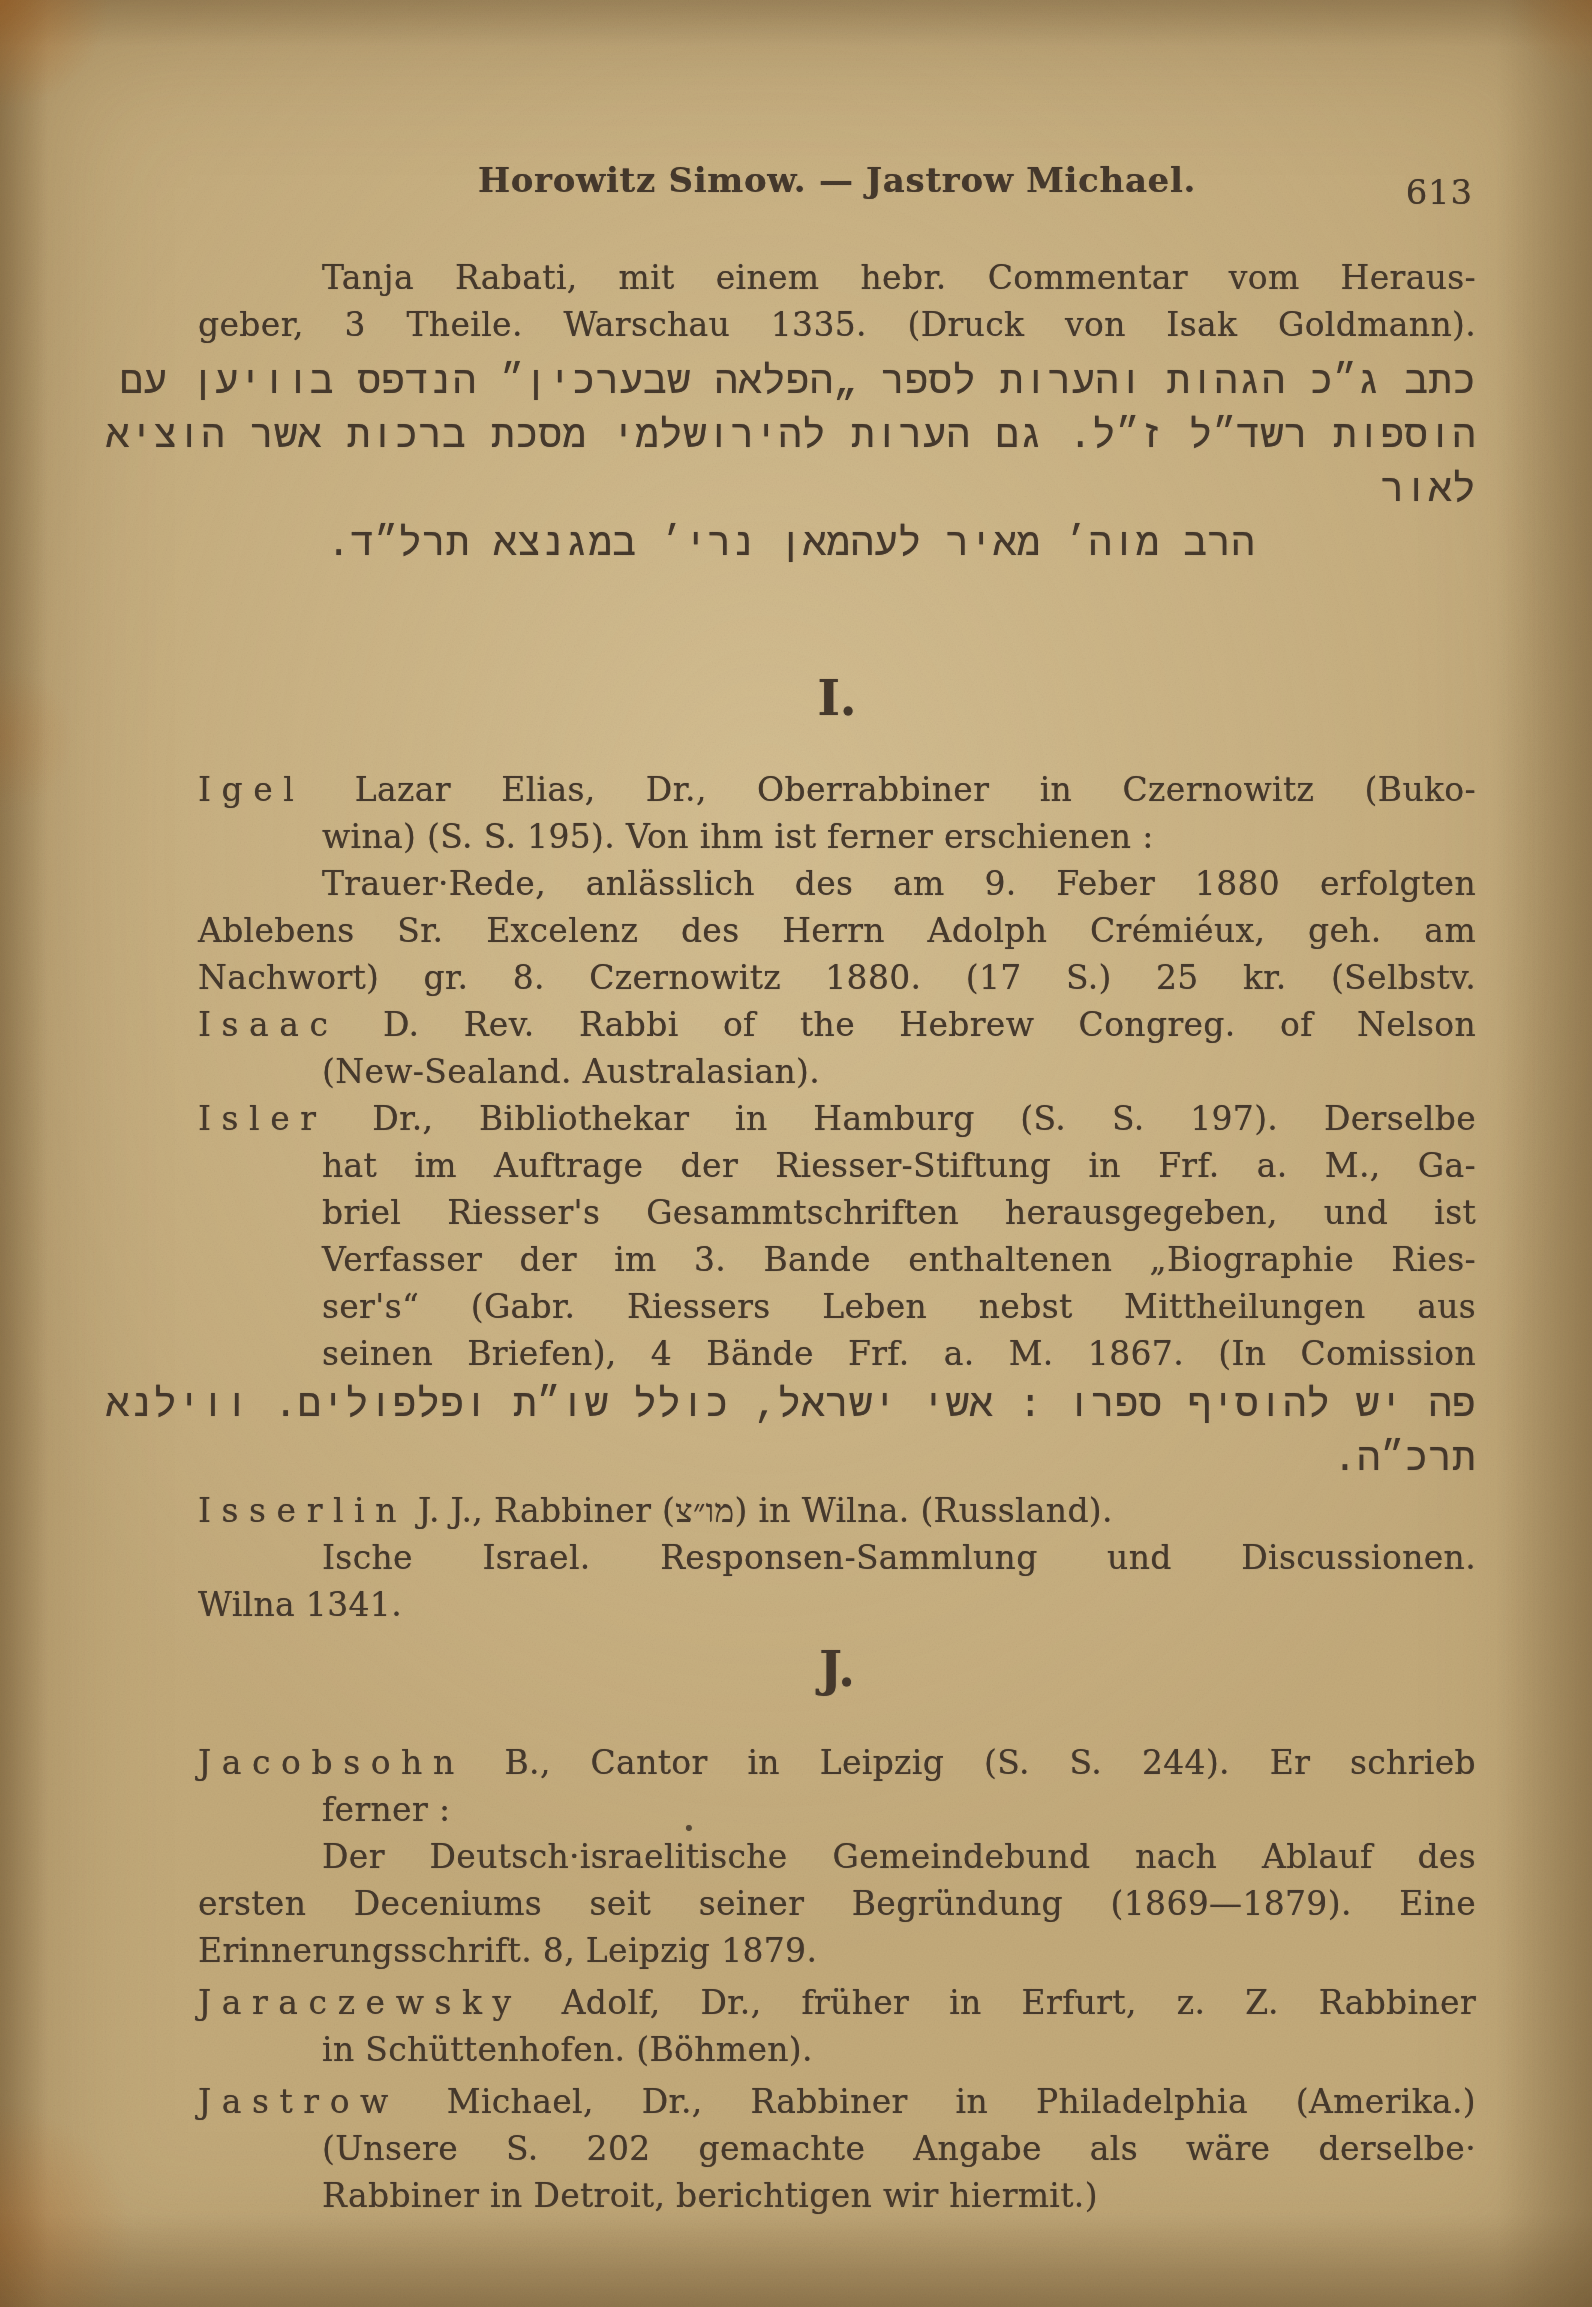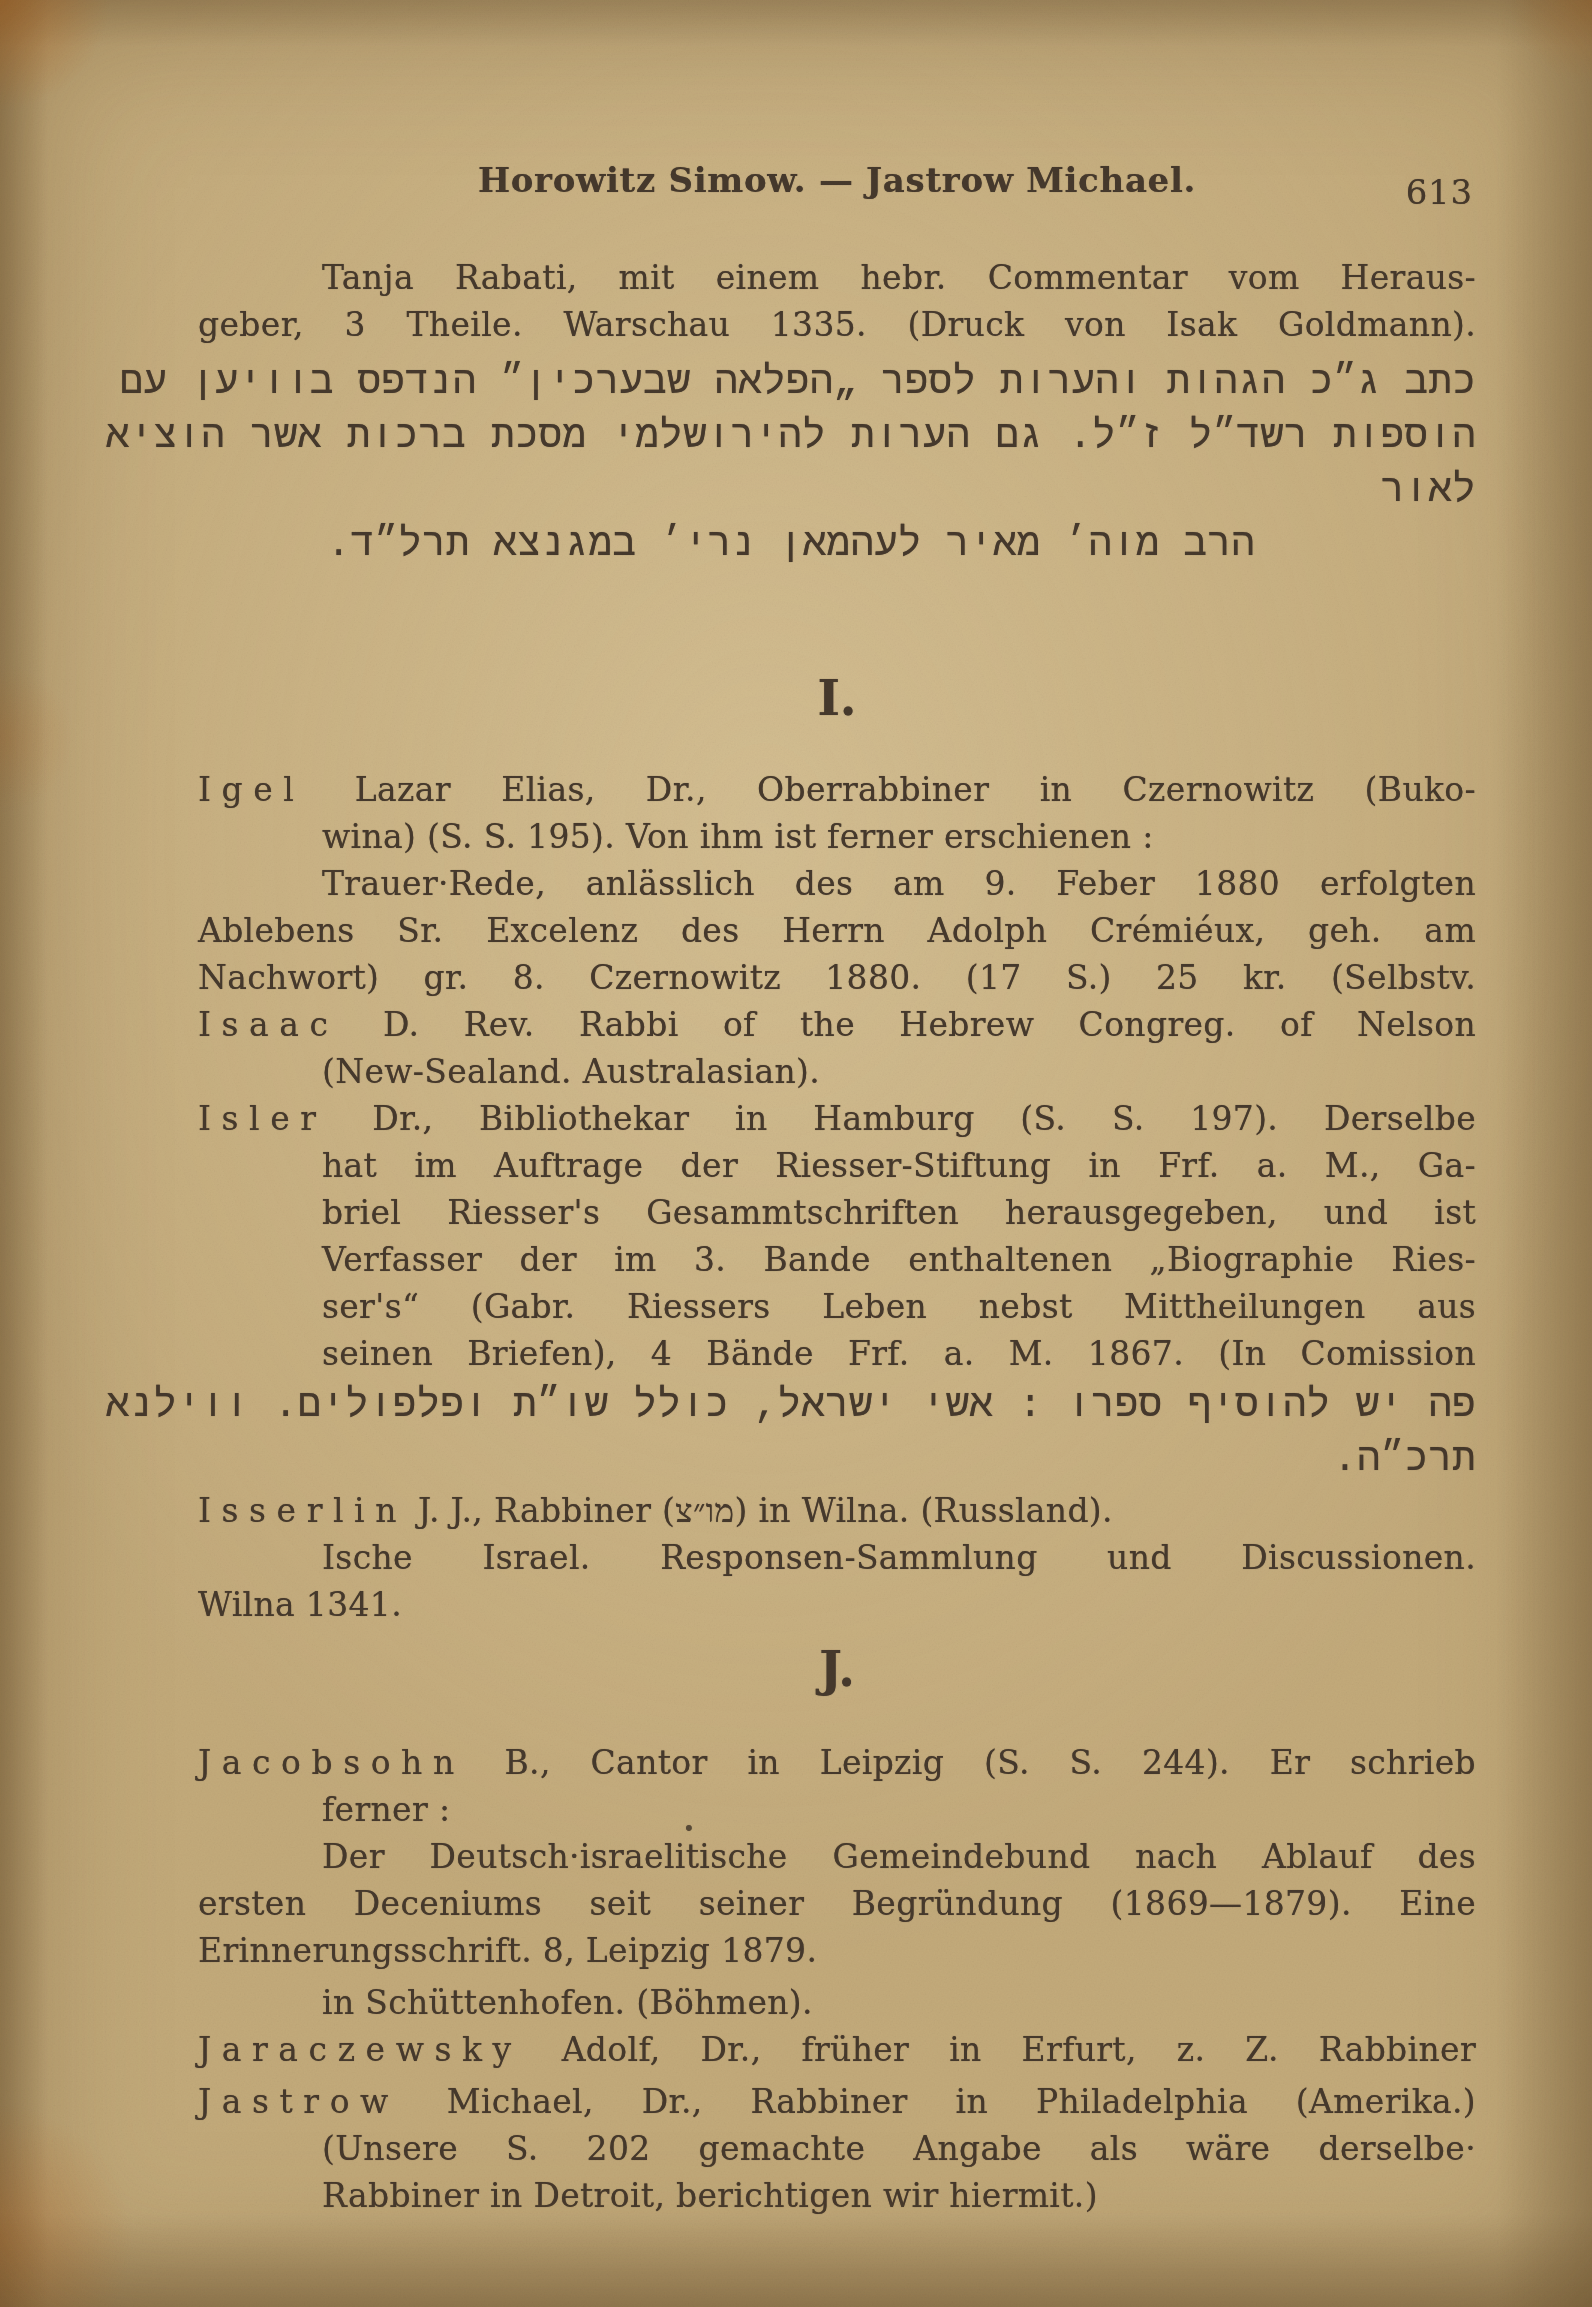--- a/index.html
+++ b/index.html
@@ -99,24 +99,24 @@
     <div class="ln ind">
       <span>ferner :</span>
       <span class="inkdot">•</span>
     </div>
     <div class="ln fill ind">Der Deutsch·israelitische Gemeindebund nach Ablauf des</div>
     <div class="ln fill">ersten Deceniums seit seiner Begründung (1869—1879). Eine</div>
     <div class="ln">Erinnerungsschrift. 8, Leipzig 1879.</div>
   </div>
 
   <div style="margin-top:5px">
-    <div class="ln ind">in Schüttenhofen. (Böhmen).</div>
     <div class="ln fill">
       <span class="gsp">Jaraczewsky</span><span> Adolf, Dr., früher in Erfurt, z. Z. Rabbiner</span>
     </div>
+    <div class="ln ind">in Schüttenhofen. (Böhmen).</div>
   </div>
 
   <div style="margin-top:5px">
     <div class="ln fill">
       <span class="gsp">Jastrow</span><span> Michael, Dr., Rabbiner in Philadelphia (Amerika.)</span>
     </div>
     <div class="ln fill ind">(Unsere S. 202 gemachte Angabe als wäre derselbe·</div>
     <div class="ln ind">Rabbiner in Detroit, berichtigen wir hiermit.)</div>
   </div>
 

